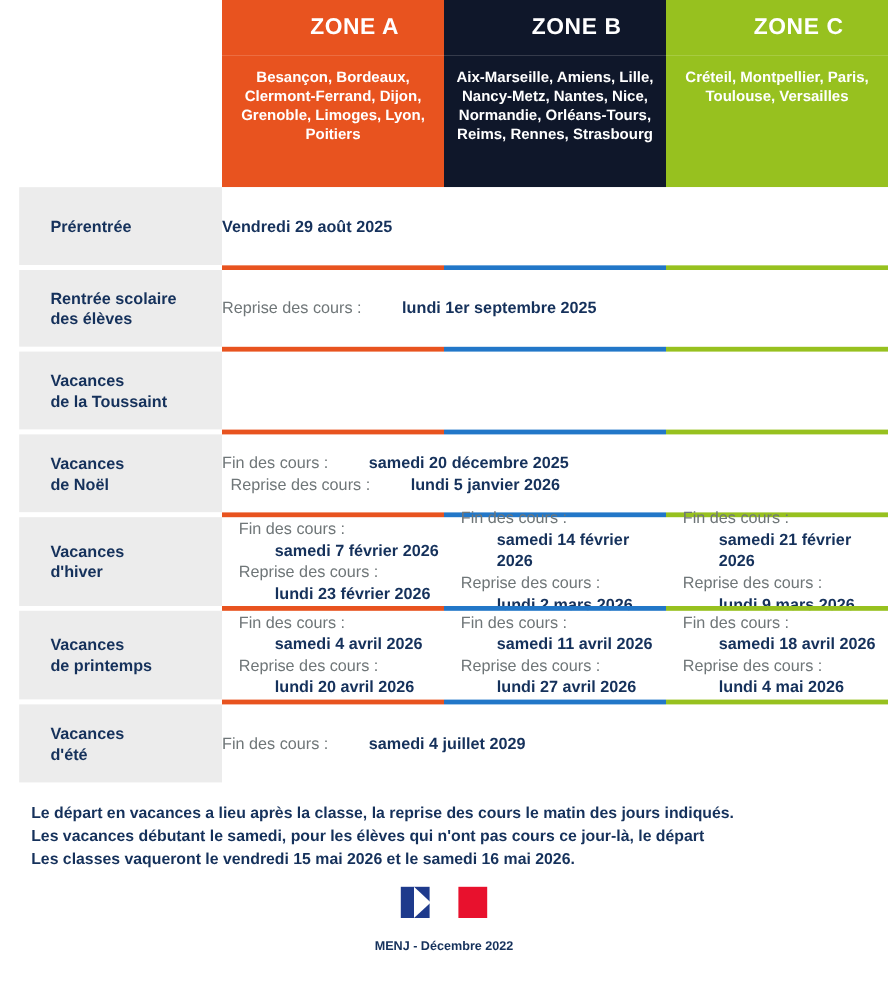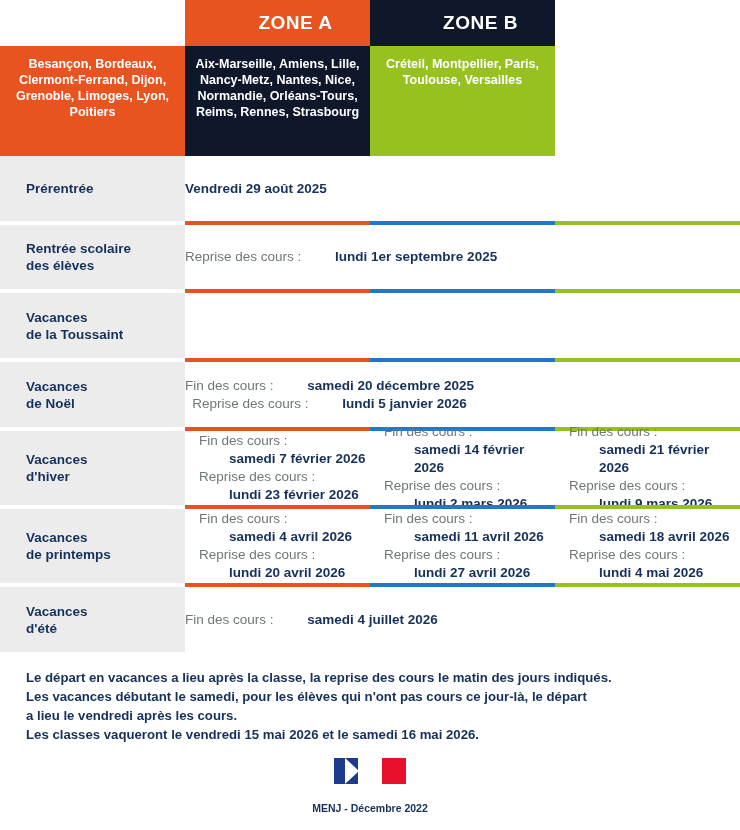--- a/index.html
+++ b/index.html
@@ -51,20 +51,21 @@
   .rowlabel {
     background: #ececec;
     font-weight: bold;
     font-size: 13.5px;
     line-height: 17px;
     color: #15315b;
     padding: 0 0 0 26px;
     display: flex;
     flex-direction: column;
     justify-content: center;
+    margin-left: 16px;
   }
   .cellwrap { position: relative; background: #ffffff; }
   .bar { height: 4px; width: 100%; }
   .bar-a { background: #e8531f; }
   .bar-b { background: #2277c8; }
   .bar-c { background: #97c11f; }
 
   .cell {
     display: flex;
     flex-direction: column;
@@ -129,20 +130,21 @@
 </style>
 </head>
 <body>
 
 <div class="sheet">
 
   <div class="grid">
     <div class="hdr-spacer"></div>
     <div class="zone-head zone-a-bg">ZONE A</div>
     <div class="zone-head zone-b-bg">ZONE B</div>
+    <div class="zone-head zone-c-bg">ZONE C</div>
 
     <div class="hdr-spacer"></div>
     <div class="zone-cities zone-a-bg">Besançon, Bordeaux, Clermont-Ferrand, Dijon, Grenoble, Limoges, Lyon, Poitiers</div>
     <div class="zone-cities zone-b-bg">Aix-Marseille, Amiens, Lille, Nancy-Metz, Nantes, Nice, Normandie, Orléans-Tours, Reims, Rennes, Strasbourg</div>
     <div class="zone-cities zone-c-bg">Créteil, Montpellier, Paris, Toulouse, Versailles</div>
   </div>
 
   <div class="grid">
     <div class="rowlabel h-65">
       <span>Prérentrée</span>
@@ -296,31 +298,30 @@
   <div class="grid">
     <div class="rowlabel h-65">
       <span>Vacances</span>
       <span>d'été</span>
     </div>
     <div class="span3 rowbody h-65">
       <div class="inner">
         <div class="cell center">
           <div>
             <span class="lbl">Fin des cours :</span>
-            <span class="val">samedi 4 juillet 2026</span>
+            <span class="val">samedi 4 juillet 2029</span>
           </div>
         </div>
       </div>
     </div>
   </div>
 
   <div class="footer">
     <div>Le départ en vacances a lieu après la classe, la reprise des cours le matin des jours indiqués.</div>
     <div>Les vacances débutant le samedi, pour les élèves qui n'ont pas cours ce jour-là, le départ</div>
-    <div>a lieu le vendredi après les cours.</div>
     <div>Les classes vaqueront le vendredi 15 mai 2026 et le samedi 16 mai 2026.</div>
   </div>
 
   <div class="logo-wrap">
     <div class="flag">
       <div class="b"></div>
       <div class="w"></div>
       <div class="r"></div>
     </div>
     <div class="credit">MENJ - Décembre 2022</div>

